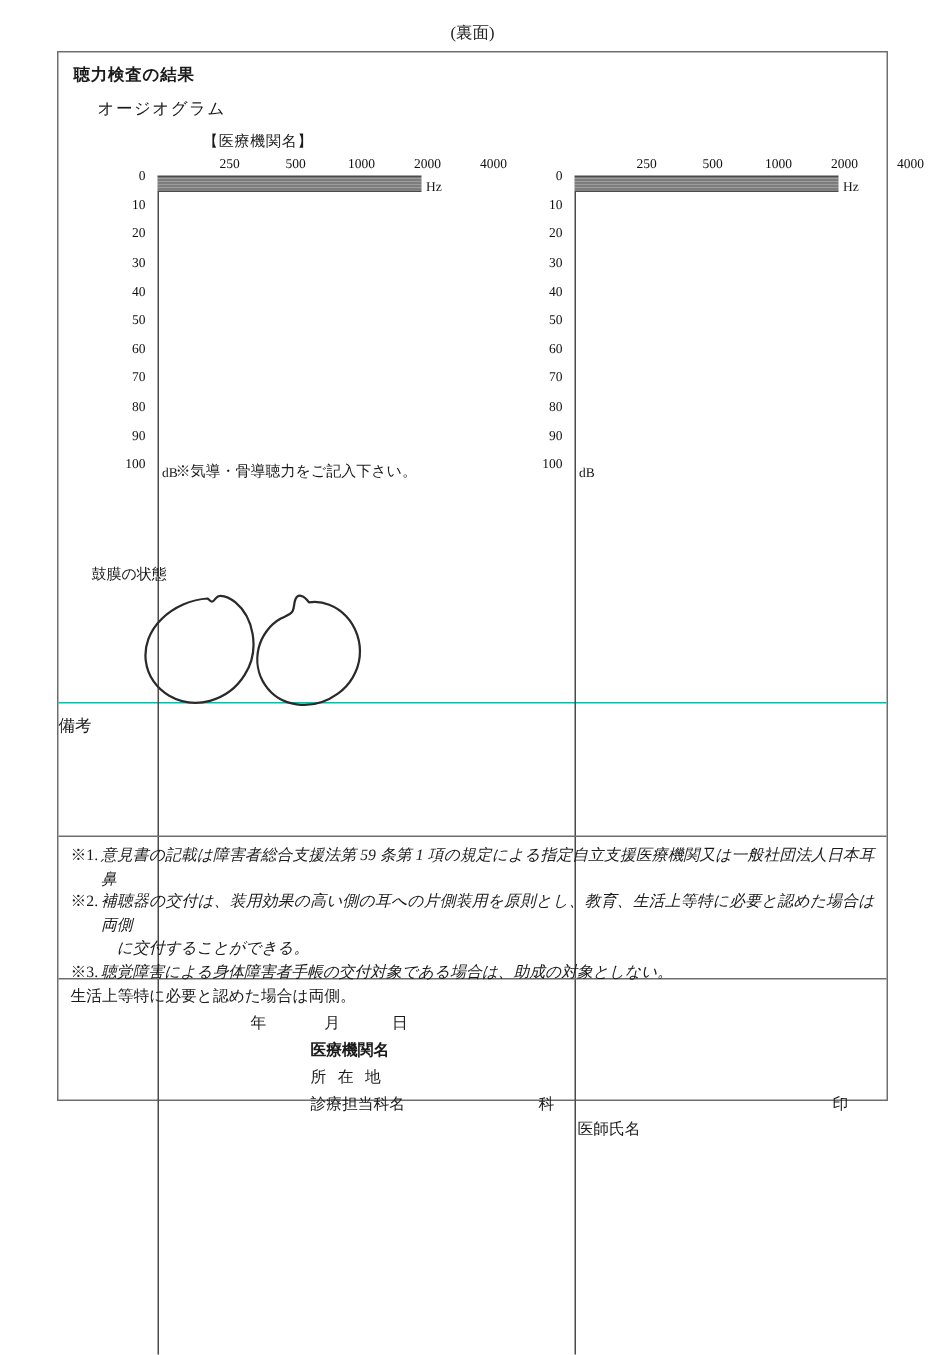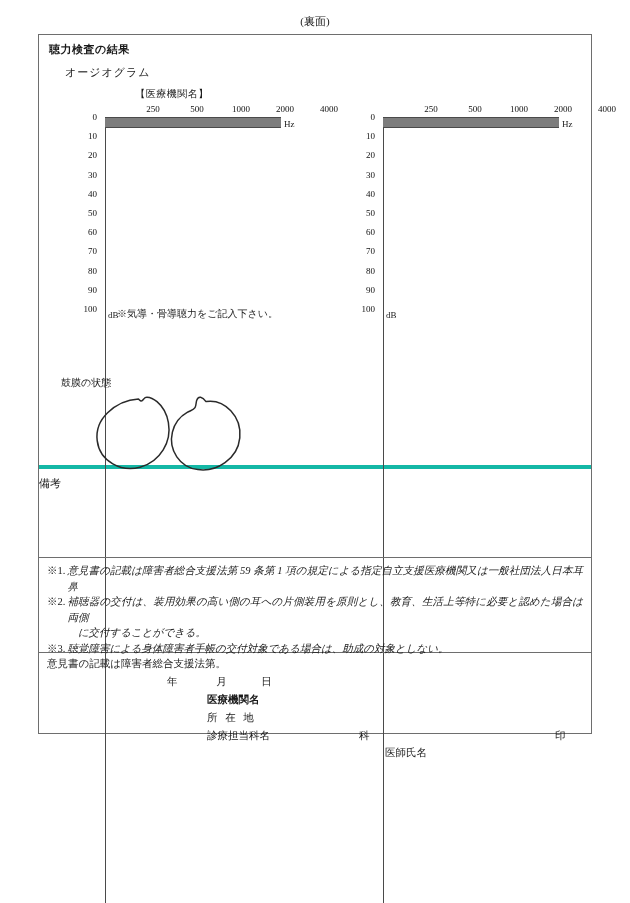--- a/index.html
+++ b/index.html
@@ -38,21 +38,21 @@
     box-sizing: border-box;
   }
 
   
   .section-audio {
     position: absolute;
     left: 0;
     top: 0;
     width: 100%;
     height: 434px;
-    border-bottom: 4px solid #14b8a6;
+    border-bottom: 1px solid #14b8a6;
     box-sizing: border-box;
   }
   .section-title {
     position: absolute;
     left: 10px;
     top: 7px;
     font-size: 11px;
     font-weight: bold;
     letter-spacing: .5px;
   }
@@ -366,21 +366,21 @@
     </div>
     <div class="note-item">
       <span class="note-marker">※3.</span>
       <span class="note-text">
         <span>聴覚障害による身体障害者手帳の交付対象である場合は、助成の対象としない。</span>
       </span>
     </div>
   </div>
 
   <div class="section-sign">
-    <div class="sign-statement">意見書の記載は障害者総合支援法第。</div>
+    <div class="sign-statement">生活上等特に必要と認めた場合は両側。</div>
 
     <div class="date-row">
       <span class="gap-y">年</span>
       <span class="gap-m">月</span>
       <span>日</span>
     </div>
 
     <div class="sign-row r1">
       <span>医療機関名</span>
     </div>

